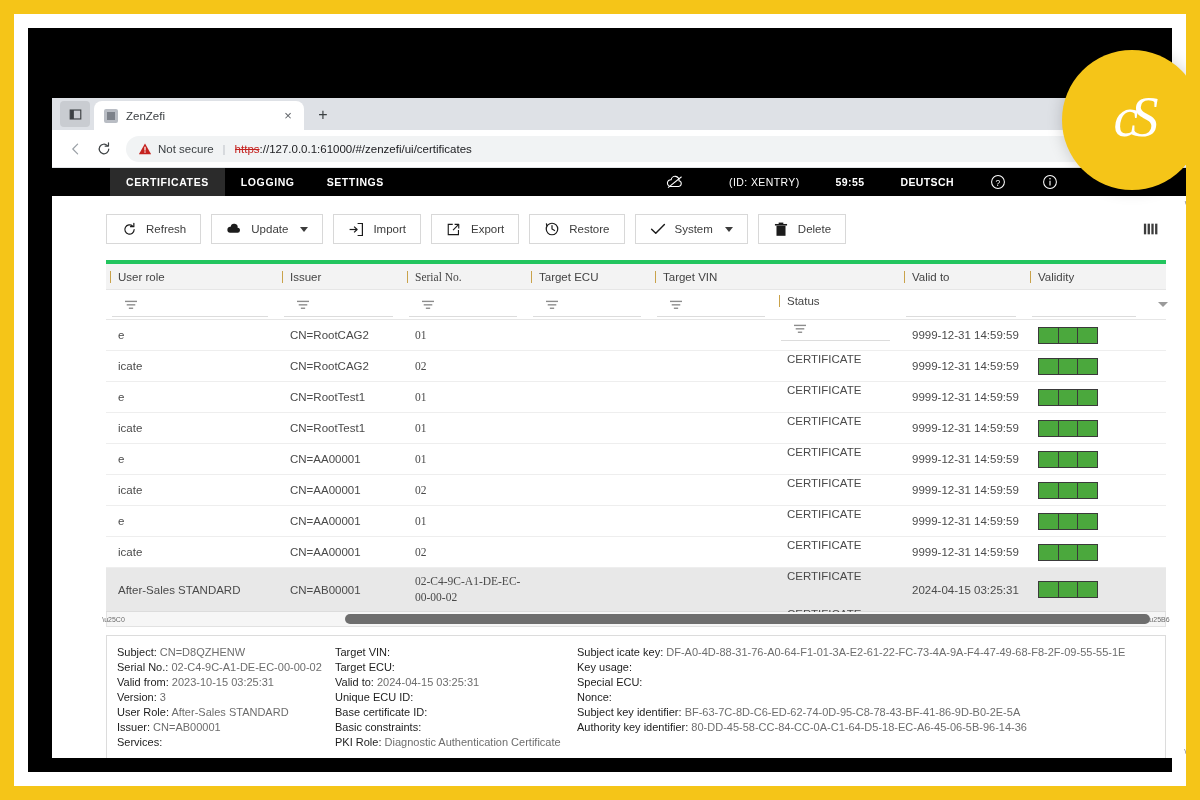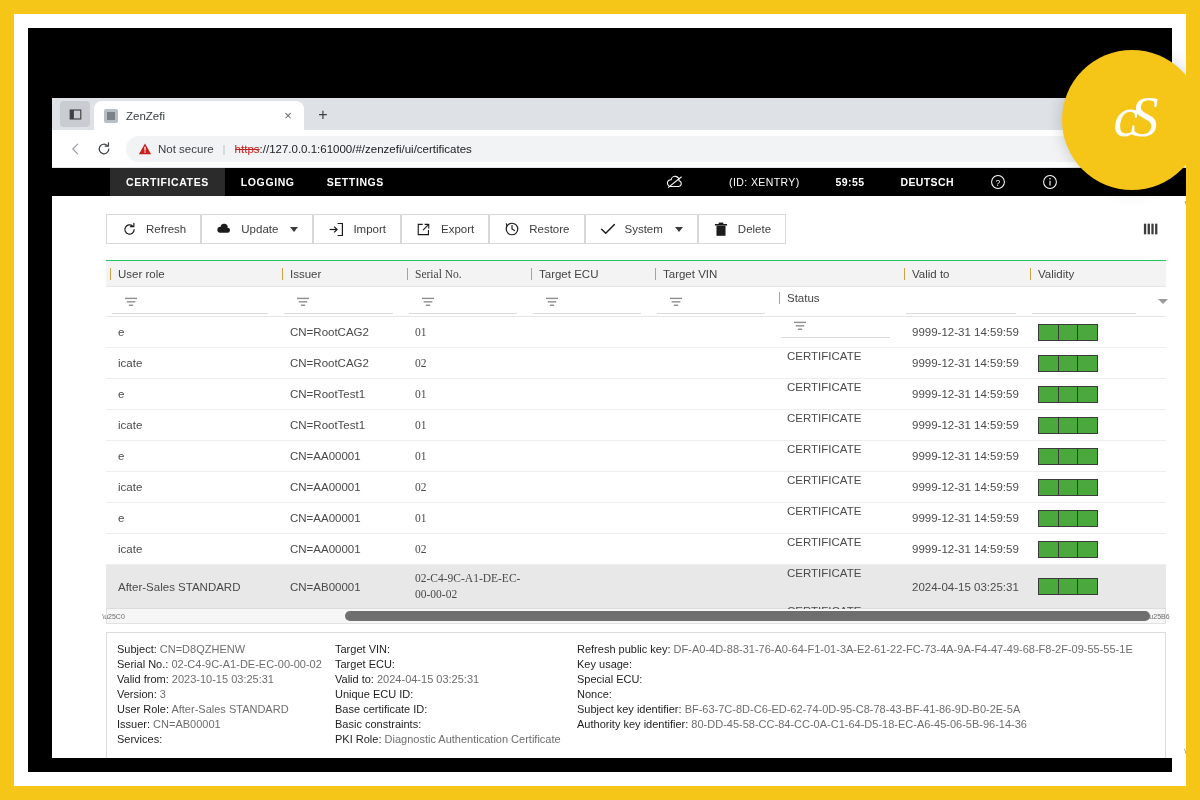--- a/index.html
+++ b/index.html
@@ -211,20 +211,21 @@
     height: 14px;
     display:flex; align-items:center; justify-content:center;
     color:#7a7a7a; font-size:8px;
   }
 
   
   .toolbar {
     padding: 18px 24px 0 54px;
     display: flex;
     align-items: center;
+    gap: 10px;
     position: relative;
   }
   .tbtn {
     height: 30px;
     background: #ffffff;
     border: 1px solid #d8d8d8;
     display: flex;
     align-items: center;
     gap: 9px;
     padding: 0 14px;
@@ -244,21 +245,21 @@
     margin-left: auto;
     width: 22px; height: 22px;
     display: flex; align-items: center; justify-content: center;
     color: #3c3c3c;
     margin-right: 4px;
   }
 
   
   .table-wrap {
     margin: 16px 24px 0 54px;
-    border-top: 1px solid #22c55e;
+    border-top: 4px solid #22c55e;
     position: relative;
   }
   .thead {
     display: flex;
     background: #f3f3f3;
     height: 26px;
     align-items: center;
     font-size: 11.5px;
     color: #444;
     border-bottom: 1px solid #e6e6e6;
@@ -890,21 +891,21 @@
             <div class="dline"><span class="dlabel">Target VIN:</span> <span class="dval"></span></div>
             <div class="dline"><span class="dlabel">Target ECU:</span> <span class="dval"></span></div>
             <div class="dline"><span class="dlabel">Valid to:</span> <span class="dval">2024-04-15 03:25:31</span></div>
             <div class="dline"><span class="dlabel">Unique ECU ID:</span> <span class="dval"></span></div>
             <div class="dline"><span class="dlabel">Base certificate ID:</span> <span class="dval"></span></div>
             <div class="dline"><span class="dlabel">Basic constraints:</span> <span class="dval"></span></div>
             <div class="dline"><span class="dlabel">PKI Role:</span> <span class="dval">Diagnostic Authentication Certificate</span></div>
           </div>
 
           <div class="detail-col dcol3">
-            <div class="dline"><span class="dlabel">Refresh public key:</span> <span class="dval">DF-A0-4D-88-31-76-A0-64-F1-01-3A-E2-61-22-FC-73-4A-9A-F4-47-49-68-F8-2F-09-55-55-1E</span></div>
+            <div class="dline"><span class="dlabel">Subject icate key:</span> <span class="dval">DF-A0-4D-88-31-76-A0-64-F1-01-3A-E2-61-22-FC-73-4A-9A-F4-47-49-68-F8-2F-09-55-55-1E</span></div>
             <div class="dline"><span class="dlabel">Key usage:</span> <span class="dval"></span></div>
             <div class="dline"><span class="dlabel">Special ECU:</span> <span class="dval"></span></div>
             <div class="dline"><span class="dlabel">Nonce:</span> <span class="dval"></span></div>
             <div class="dline"><span class="dlabel">Subject key identifier:</span> <span class="dval">BF-63-7C-8D-C6-ED-62-74-0D-95-C8-78-43-BF-41-86-9D-B0-2E-5A</span></div>
             <div class="dline"><span class="dlabel">Authority key identifier:</span> <span class="dval">80-DD-45-58-CC-84-CC-0A-C1-64-D5-18-EC-A6-45-06-5B-96-14-36</span></div>
           </div>
         </div>
 
       </div>
 

